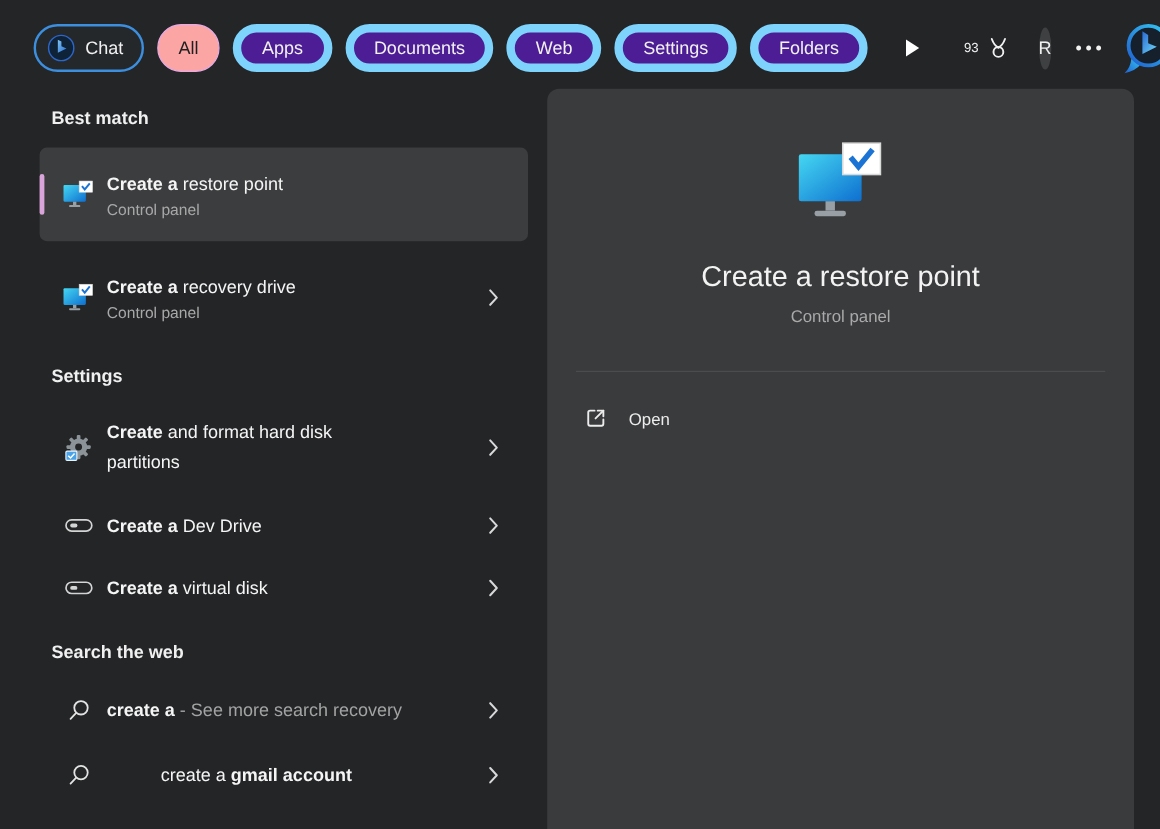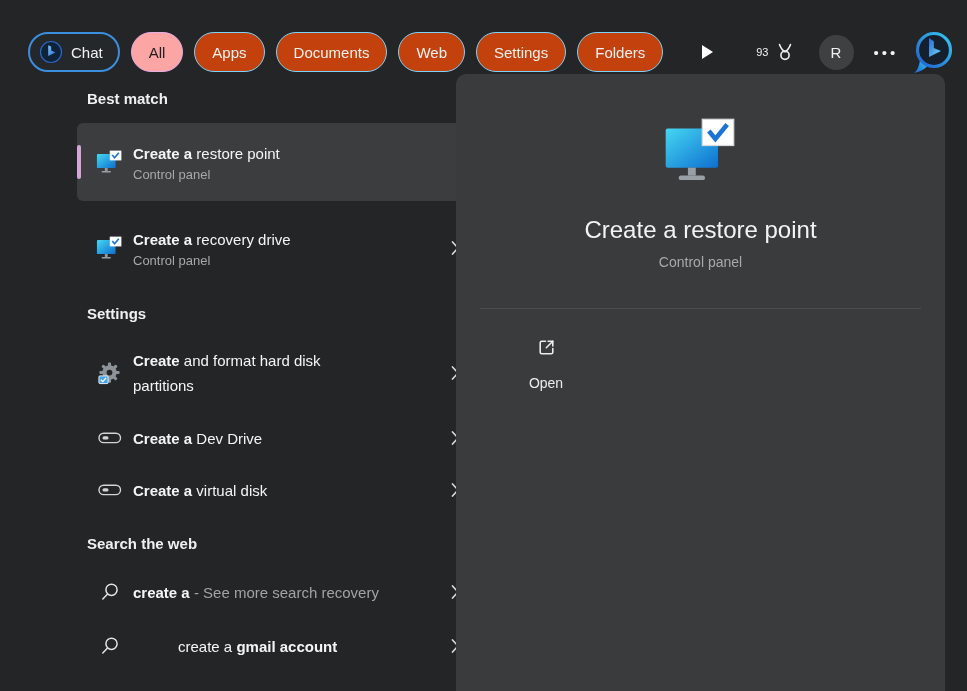--- a/index.html
+++ b/index.html
@@ -1,35 +1,35 @@
 <!DOCTYPE html>
 <html><head>
 <meta charset="utf-8">
 <style>
   * { margin:0; padding:0; box-sizing:border-box; }
   html,body { width:967px; height:691px; background:#232527; overflow:hidden;
     font-family:"Liberation Sans", sans-serif; color:#f2f2f2; }
 
   
-  .topbar { position:absolute; top:12px; left:0; width:967px; height:80px;
+  .topbar { position:absolute; top:0; left:0; width:967px; height:80px;
     display:flex; align-items:center; padding-left:28px; }
-  .pill { height:40px; border-radius:20px; background:#c2410c; border:1px solid #7dd3fc;
+  .pill { height:40px; border-radius:20px; background:#4c1d95; border:7px solid #7dd3fc;
     color:#f1f1f1; display:flex; align-items:center; padding:0 17px; font-size:15px;
     margin-right:11px; cursor:pointer; white-space:nowrap; }
   .pill.chat { border:2px solid #3c8ede; background:#24282b; padding:0 15px 0 9px; gap:8px; }
   .pill.all { background:#fca5a5; color:#1f1f1f; border:1px solid #e7aae5; }
   .more-btn { margin-left:20px; width:26px; display:flex; justify-content:center; cursor:pointer; }
   .rewards { margin-left:36px; display:flex; align-items:center; gap:6px; font-size:11px; cursor:pointer; }
   .avatar { width:35px; height:35px; border-radius:50%; background:#3e4042; color:#f0f0f0;
     display:flex; align-items:center; justify-content:center; font-size:15px; margin-left:24px; cursor:pointer; }
   .overflow { margin-left:14px; font-size:15px; letter-spacing:3px; cursor:pointer; padding:6px; }
   .bing-big { margin-left:8px; cursor:pointer; display:flex; }
 
   
-  .left { position:absolute; top:80px; left:0; width:541px;margin-left:44px; }
+  .left { position:absolute; top:80px; left:0; width:541px; }
   .section-header { font-size:15px; font-weight:700; color:#f0f0f0; margin:10px 0 0 43px; height:20px; }
   .row { margin-left:33px; width:407px; display:flex; align-items:center;
     padding:0 26px 0 19px; position:relative; cursor:pointer; border-radius:6px; }
   .row .icon-cell { width:27px; display:flex; justify-content:center; margin-right:10px; flex:none; }
   .row .text-cell { flex:1; min-width:0; }
   .title { font-size:15px; color:#f5f5f5; line-height:25px; }
   .title .b { font-weight:700; }
   .title .muted { color:#a3a3a3; }
   .subtitle { font-size:13px; color:#a8a8a8; line-height:17px; }
   .chev { position:absolute; right:24px; top:50%; transform:translateY(-50%); display:flex; }
@@ -43,21 +43,21 @@
 
   
   .panel { position:absolute; left:456px; top:74px; width:489px; height:617px;
     background:#3a3b3d; border-radius:10px 10px 0 0; }
   .hero { text-align:center; }
   .hero-icon { margin-top:44px; display:inline-block; }
   .hero-title { font-size:24px; font-weight:400; color:#f3f3f3; margin-top:26px; }
   .hero-sub { font-size:14px; color:#a9a9a9; margin-top:10px; }
   .divider { border-top:1px solid #4b4c4e; margin:38px 24px 0 24px; }
   .open-row { margin:24px 0 0 30px; display:flex; align-items:center; gap:17px;
-    cursor:pointer; width:120px; padding:4px 0;flex-direction:column; }
+    cursor:pointer; width:120px; padding:4px 0; }
   .open-label { font-size:14px; color:#ececec; }
 </style>
 </head>
 <body>
 
 <div class="topbar">
   <div class="pill chat">
     <span style="display:flex;">
       <svg width="24" height="24" viewBox="0 0 24 24">
         <defs>

